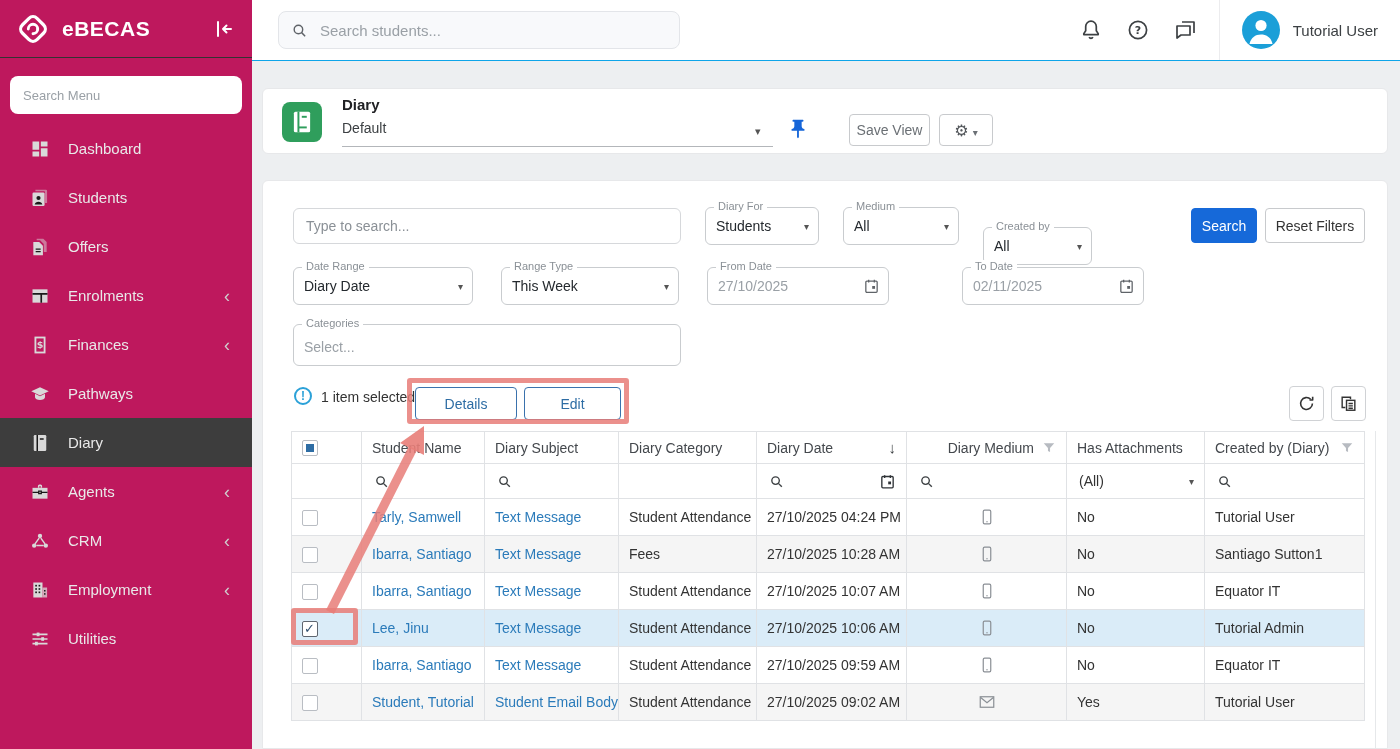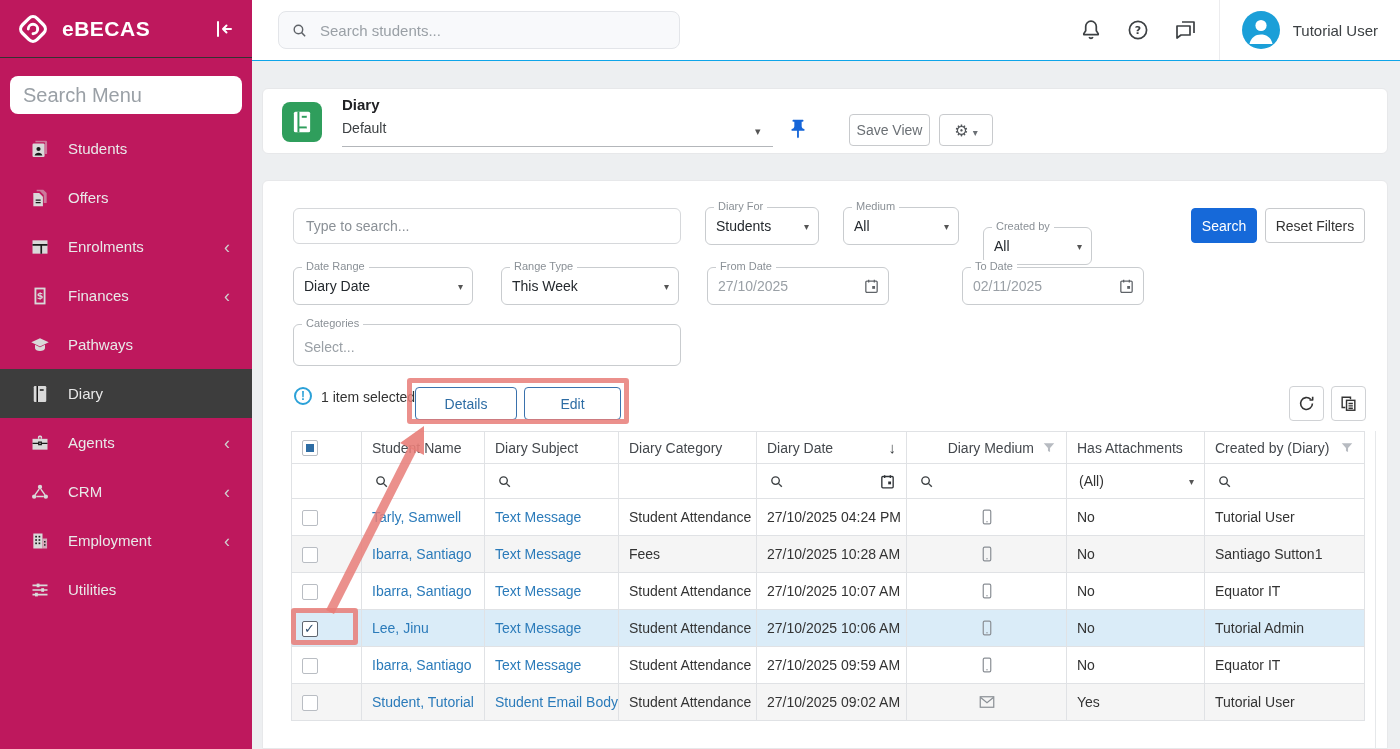--- a/index.html
+++ b/index.html
@@ -6,21 +6,21 @@
   body{font-family:"Liberation Sans","DejaVu Sans",sans-serif;background:#edeff1;}
   .app{position:relative;width:1400px;height:749px;overflow:hidden;background:#edeff1;}
 
   
   .sidebar{position:absolute;left:0;top:0;width:252px;height:749px;background:#be185d;color:#e6e6e6;z-index:5;}
   .sb-head{height:57px;display:flex;align-items:center;padding:0 16px;border-bottom:1px solid #333;}
   .sb-logo{width:34px;height:34px;flex:0 0 auto;}
   .sb-brand{font-size:21px;font-weight:bold;letter-spacing:.5px;margin-left:12px;color:#fff;}
   .sb-collapse{margin-left:auto;width:24px;height:24px;color:#fff;cursor:pointer;}
   .sb-search{margin:18px 10px 10px 10px;}
-  .sb-search input{width:100%;box-sizing:border-box;height:38px;border:none;border-radius:8px;background:#fff;padding:0 13px;font-size:20px;color:#333;font-family:inherit;outline:none;}
+  .sb-search input{width:100%;box-sizing:border-box;height:38px;border:none;border-radius:8px;background:#fff;padding:0 13px;font-size:13px;color:#333;font-family:inherit;outline:none;}
   .sb-search input::placeholder{color:#9aa0a6;}
   .sb-menu{margin-top:8px;}
   .sb-item{height:49px;display:flex;align-items:center;padding:0 22px 0 30px;cursor:pointer;margin:0 0;}
   .sb-item.active{background:#3d3d3d;}
   .sb-item .sb-icon{width:20px;height:20px;color:#d9d9d9;flex:0 0 auto;}
   .sb-item .sb-icon svg{width:20px;height:20px;display:block;}
   .sb-item .sb-label{margin-left:18px;font-size:15px;color:#e9e9e9;}
   .sb-item .sb-chevron{margin-left:auto;color:#cfcfcf;font-size:18px;line-height:1;}
 
   
@@ -133,20 +133,28 @@
           </svg>
       </span>
     </div>
     <div class="sb-search">
       <input type="text" placeholder="Search Menu" style="">
     </div>
     <nav class="sb-menu" id="sb-menu">
         <div class="sb-item">
           <span class="sb-icon">
             <svg viewBox="0 0 24 24">
+              <path fill="currentColor" d="M3 3h8v10H3zM13 3h8v6h-8zM13 11h8v10h-8zM3 15h8v6H3z"></path>
+            </svg>
+          </span>
+          <span class="sb-label">Dashboard</span>
+        </div>
+        <div class="sb-item">
+          <span class="sb-icon">
+            <svg viewBox="0 0 24 24">
               <path fill="currentColor" opacity=".5" d="M6.5 2H19a1.5 1.5 0 0 1 1.5 1.5V18H18V5a1 1 0 0 0-1-1H6.5z"></path>
               <rect x="3" y="5.5" width="14.5" height="16" rx="1.5" fill="currentColor"></rect>
               <circle cx="10.2" cy="12" r="2.5" fill="#1a1a1a"></circle>
               <path d="M5.6 19.8c.5-2.2 2.3-3.4 4.6-3.4s4.1 1.2 4.6 3.4z" fill="#1a1a1a"></path>
             </svg>
           </span>
           <span class="sb-label">Students</span>
         </div>
         <div class="sb-item">
           <span class="sb-icon">

